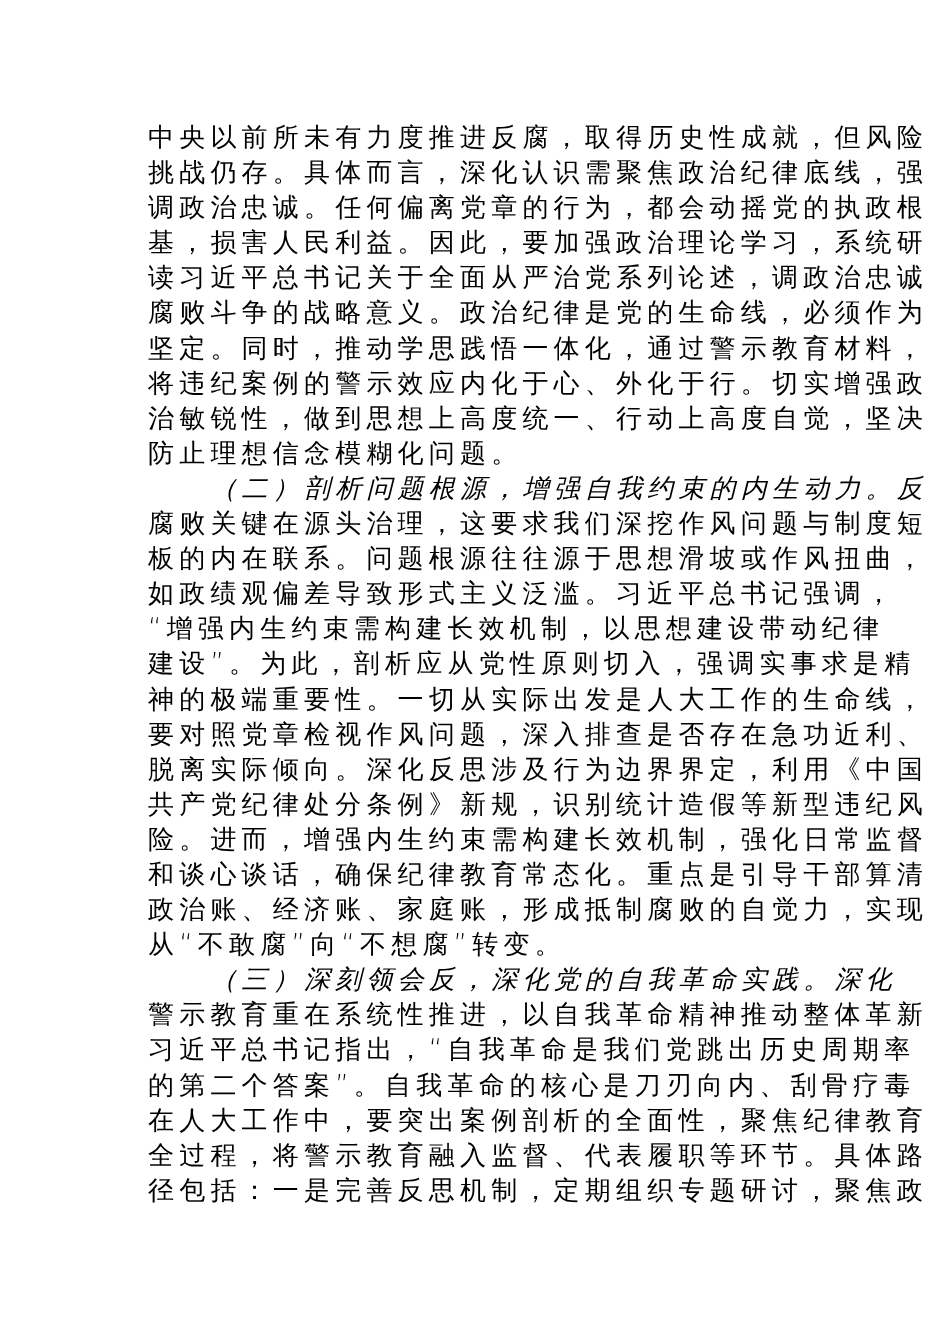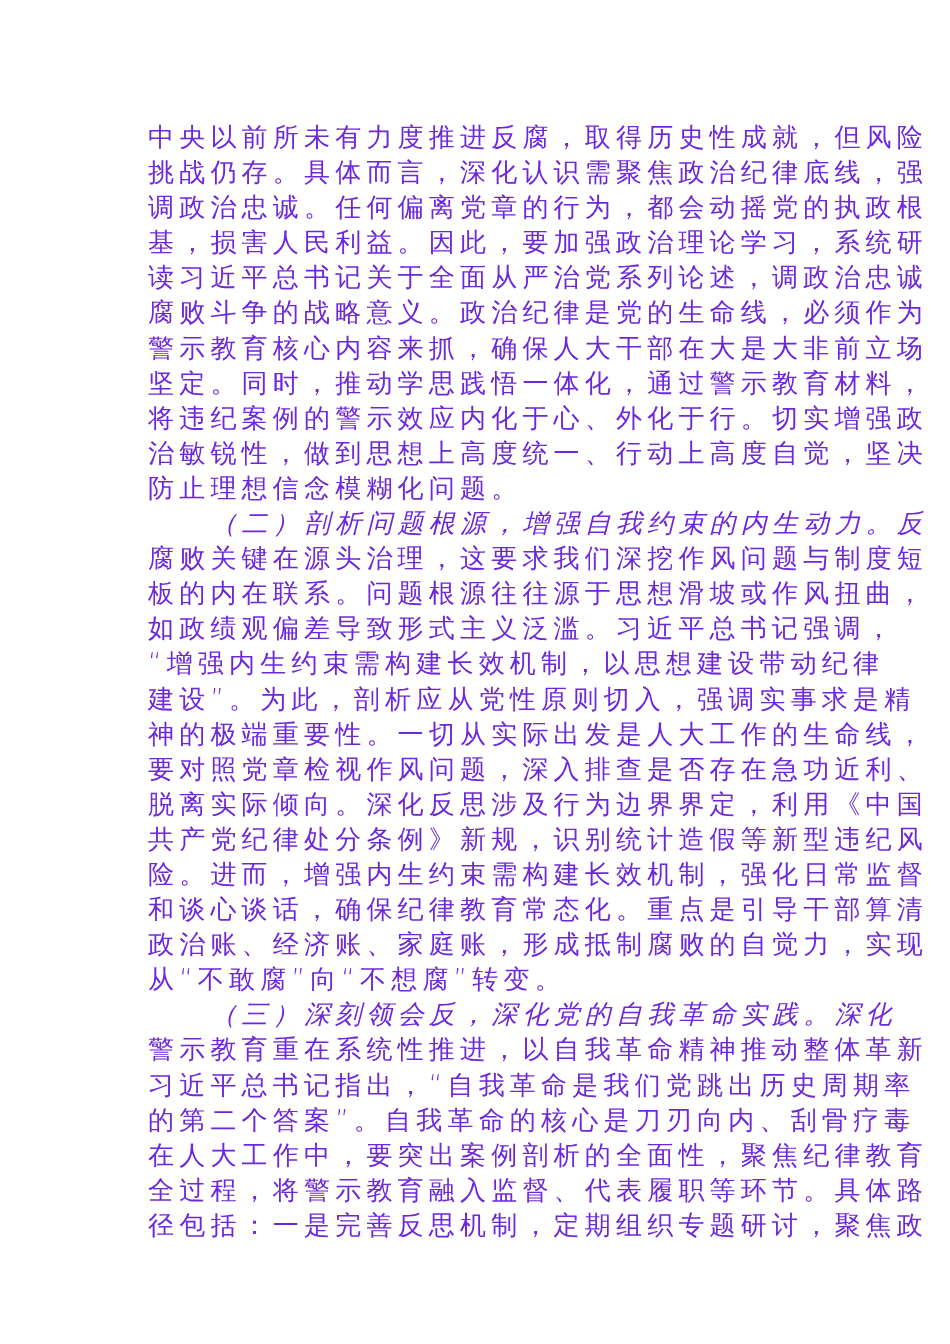--- a/index.html
+++ b/index.html
@@ -26,21 +26,21 @@
       left: 148px;
       top: 120px;
       width: 660px;
     }
     .line {
       display: block;
       height: 35.1px;
       line-height: 35.1px;
       font-family: "DejaVu Sans", "Liberation Sans", sans-serif;
       font-size: 26px;
-      color: #6d28d9;
+      color: #000000;
       white-space: nowrap;
       letter-spacing: 5.2px;
       text-align: justify;
       text-align-last: justify;
       font-weight: 300;
     }
     .line.last {
       text-align-last: left;
     }
     .line.indent {
@@ -52,21 +52,20 @@
 <body>
 
 <div class="page">
   <div class="content">
     <span class="line">中央以前所未有力度推进反腐，取得历史性成就，但风险</span>
     <span class="line">挑战仍存。具体而言，深化认识需聚焦政治纪律底线，强</span>
     <span class="line">调政治忠诚。任何偏离党章的行为，都会动摇党的执政根</span>
     <span class="line">基，损害人民利益。因此，要加强政治理论学习，系统研</span>
     <span class="line">读习近平总书记关于全面从严治党系列论述，调政治忠诚</span>
     <span class="line">腐败斗争的战略意义。政治纪律是党的生命线，必须作为</span>
-    <span class="line">警示教育核心内容来抓，确保人大干部在大是大非前立场</span>
     <span class="line">坚定。同时，推动学思践悟一体化，通过警示教育材料，</span>
     <span class="line">将违纪案例的警示效应内化于心、外化于行。切实增强政</span>
     <span class="line">治敏锐性，做到思想上高度统一、行动上高度自觉，坚决</span>
     <span class="line last">防止理想信念模糊化问题。</span>
     <span class="line indent">　　（二）剖析问题根源，增强自我约束的内生动力。反</span>
     <span class="line">腐败关键在源头治理，这要求我们深挖作风问题与制度短</span>
     <span class="line">板的内在联系。问题根源往往源于思想滑坡或作风扭曲，</span>
     <span class="line">如政绩观偏差导致形式主义泛滥。习近平总书记强调，</span>
     <span class="line">“增强内生约束需构建长效机制，以思想建设带动纪律</span>
     <span class="line">建设”。为此，剖析应从党性原则切入，强调实事求是精</span>

